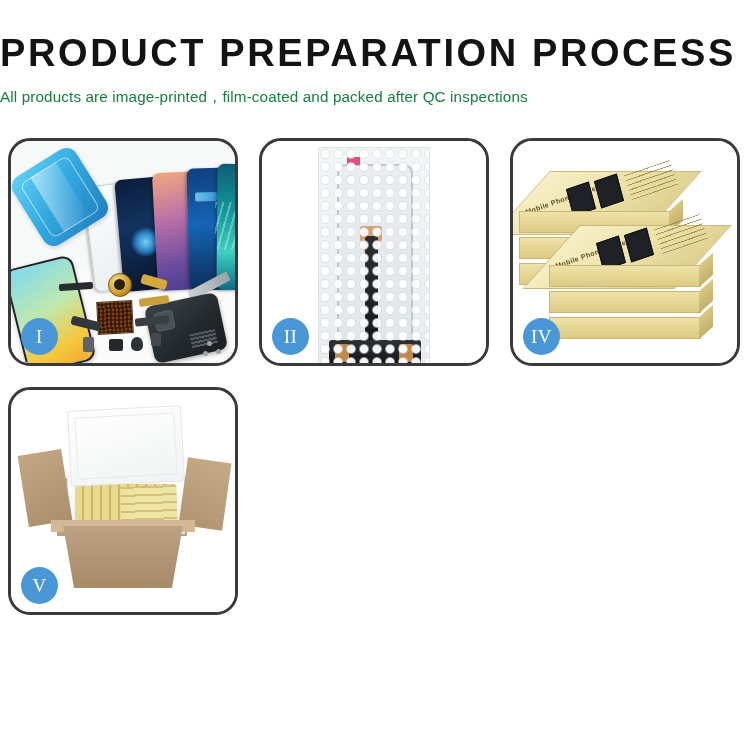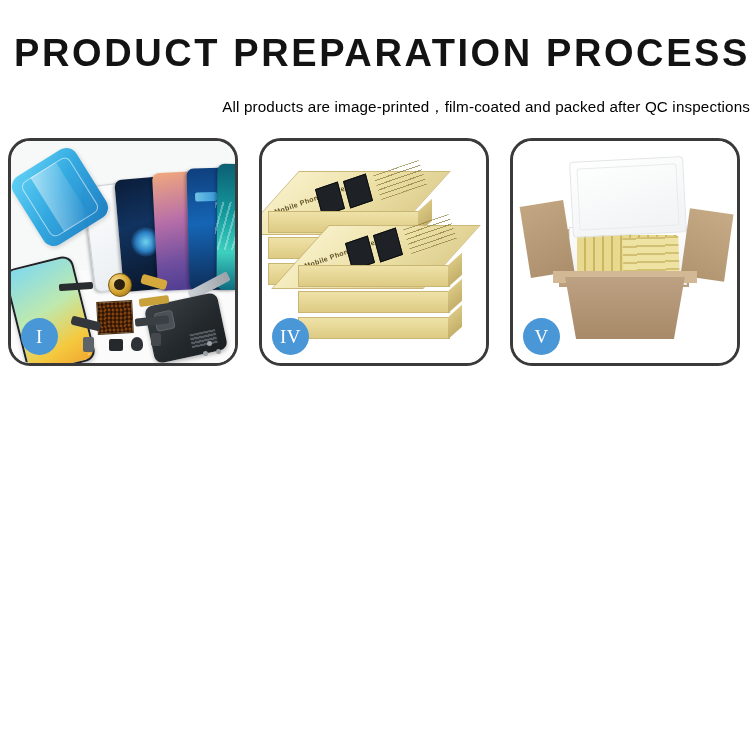--- a/index.html
+++ b/index.html
@@ -12,38 +12,38 @@
     height: 750px;
     font-family: "Liberation Sans", sans-serif;
     overflow: hidden;
     position: relative;
   }
 
   
   .header {
     width: 750px;
     padding-top: 34px;
-    text-align: right;
+    text-align: left;
   }
   .main-title {
     font-family: "Liberation Sans", sans-serif;
     font-size: 38px;
     font-weight: bold;
     letter-spacing: 2.6px;
     color: #131313;
     line-height: 1.05;
     white-space: nowrap;
   }
   .sub-title {
-    margin-top: 23px;
+    margin-top: 13px;
     font-family: "Liberation Sans", sans-serif;
     font-size: 15.2px;
     font-weight: normal;
     letter-spacing: 0.15px;
-    color: #000000;
+    color: #15803d;
     white-space: nowrap;
   }
 
   
   .grid {
     position: absolute;
     top: 138px;
     left: 8px;
     width: 734px;
     display: flex;
@@ -423,20 +423,34 @@
       <div class="part-s2"></div>
       <div class="part-s3"></div>
       <div class="part-s4"></div>
       <div class="screw-a"></div>
       <div class="screw-b"></div>
       <div class="screw-c"></div>
     </div>
     <div class="badge">I</div>
   </div>
 
+  <div class="panel">
+    <div class="panel-inner">
+      <div class="p2-bg"></div>
+      <div class="bubble-bag">
+        <div class="p2-screen"></div>
+        <div class="p2-tag"></div>
+        <div class="p2-conn"></div>
+        <div class="p2-conn2"></div>
+        <div class="p2-flex"></div>
+        <div class="p2-base"></div>
+      </div>
+    </div>
+    <div class="badge">II</div>
+  </div>
 
 
   <div class="panel">
     <div class="panel-inner">
       <div class="p4-bg"></div>
       <div class="stack">
 
         <div class="lidbox" style="left:2px; top:16px;">
           <div class="lid-top"></div>
           <div class="lid-label" style="left:2px; top:22px;">Mobile Phone Spare Parts</div>

